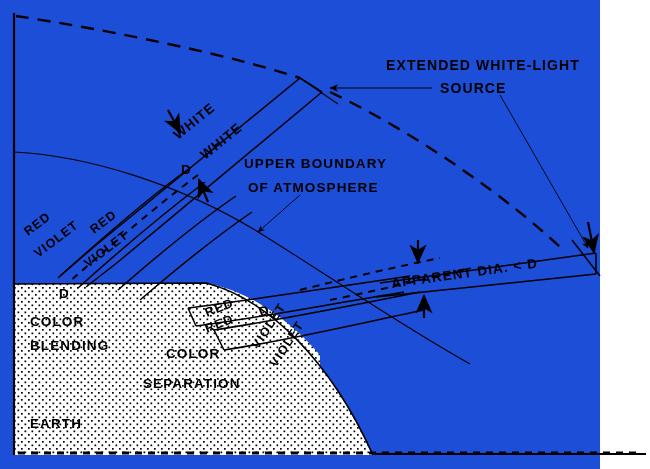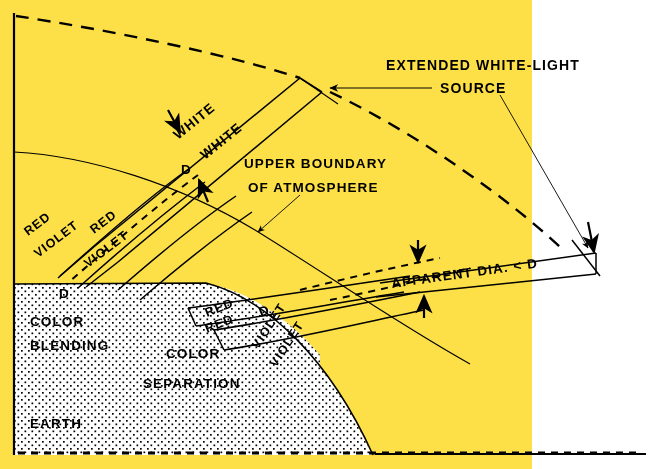--- a/index.html
+++ b/index.html
@@ -8,23 +8,23 @@
     background: #ffffff;
   }
   body {
     width: 650px;
     height: 469px;
     overflow: hidden;
     font-family: "Liberation Sans", sans-serif;
   }
   #diagram-root {
     position: relative;
-    width: 532px;
+    width: 600px;
     height: 469px;
-    background: #fde047;
+    background: #1d4ed8;
   }
   svg#figure {
     display: block;
     width: 650px;
     height: 469px;
   }
   .dlabel {
     font-family: "Liberation Sans", sans-serif;
     font-weight: bold;
     fill: #000000;

